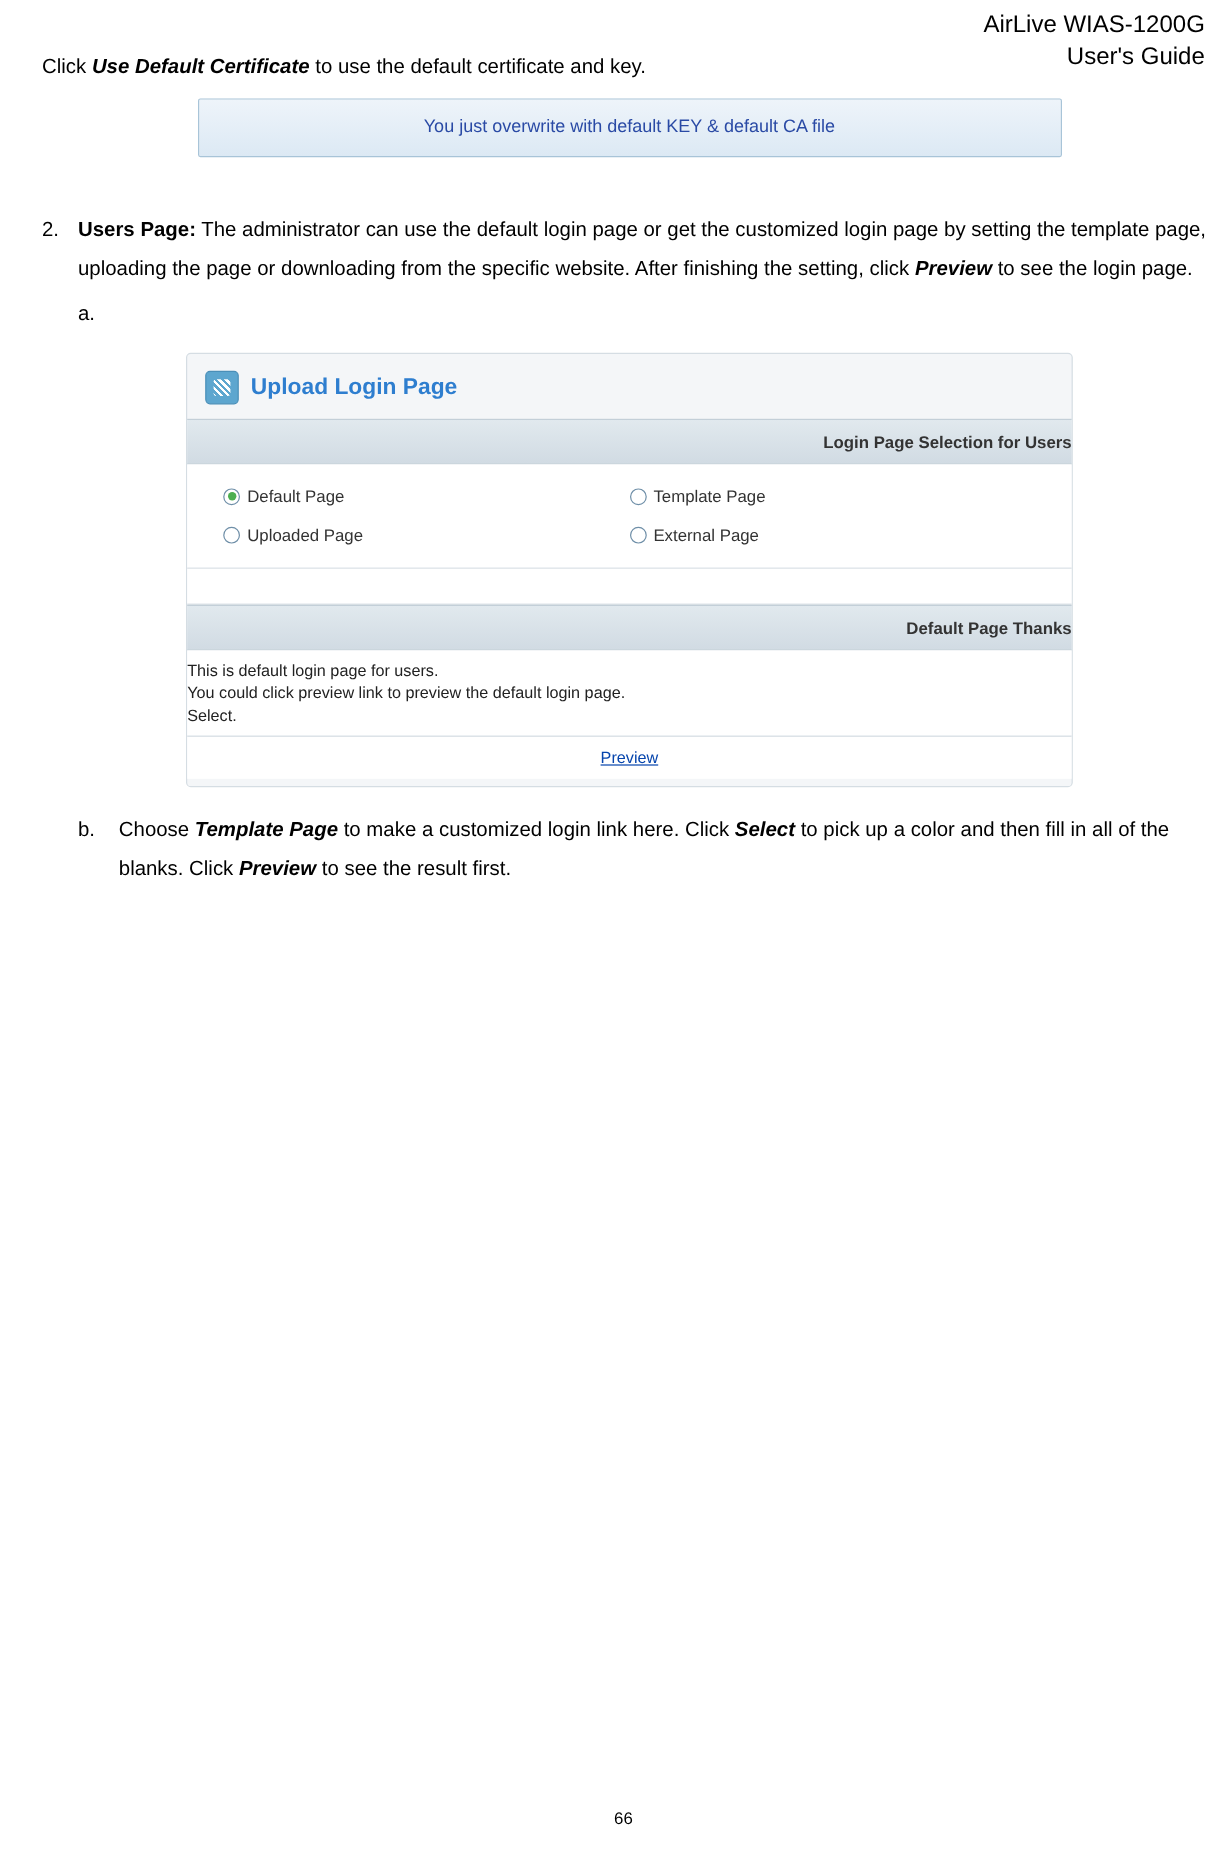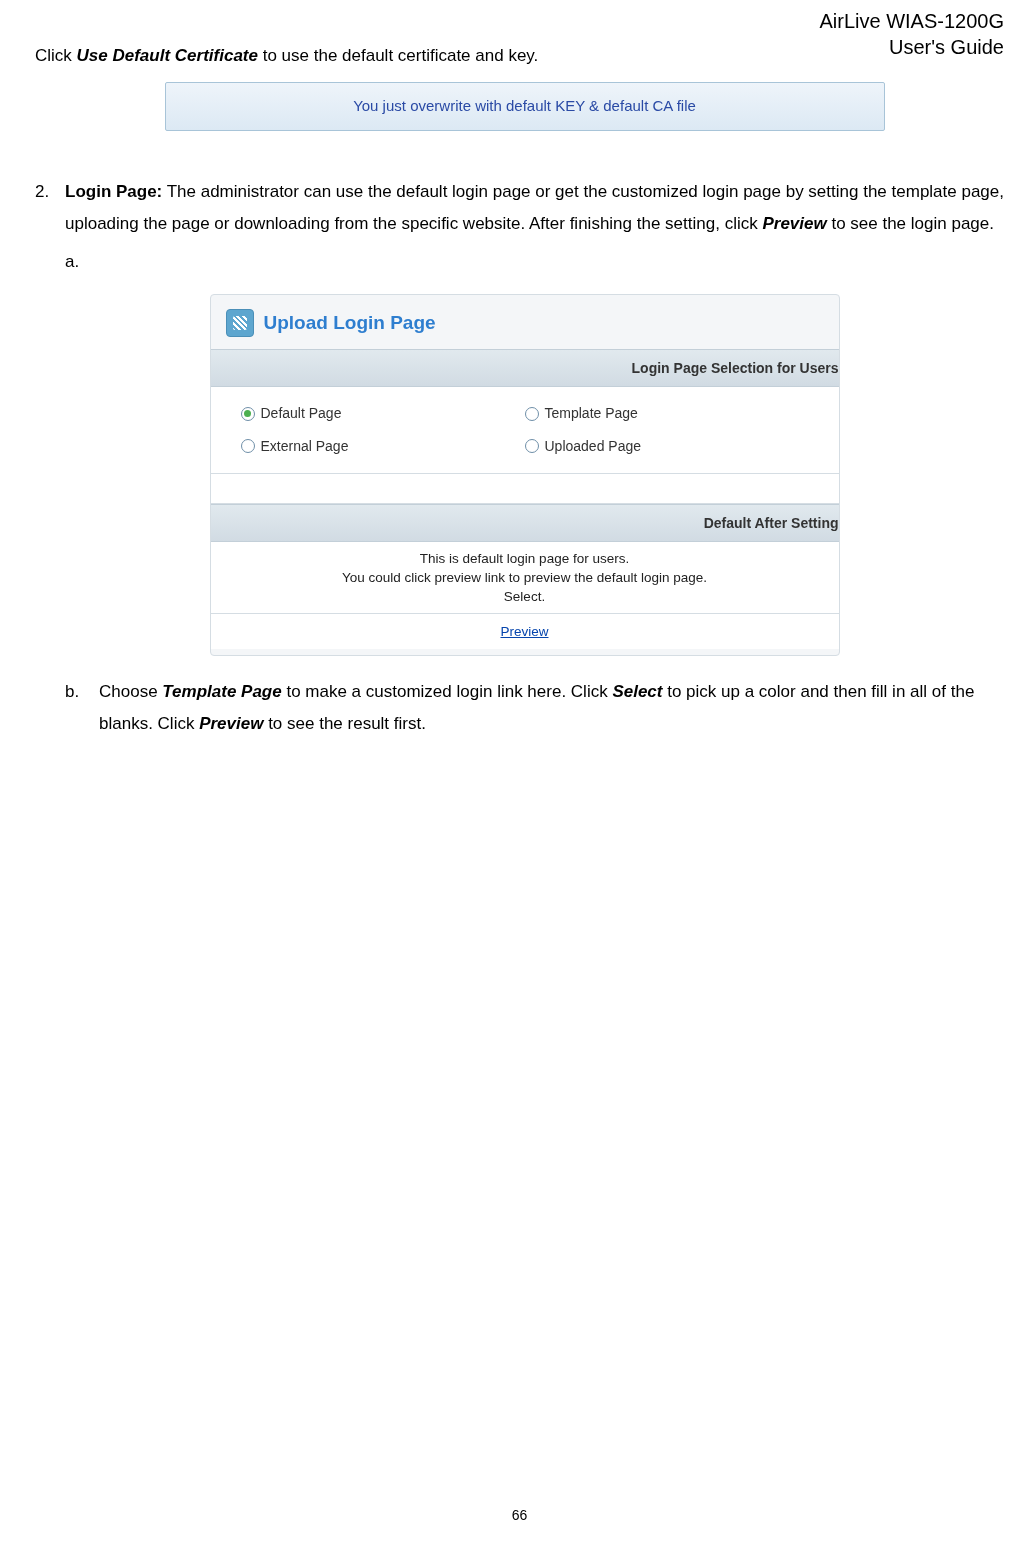--- a/index.html
+++ b/index.html
@@ -34,21 +34,21 @@
       color: #2a4aa5;
       font-size: 15px;
       border-radius: 2px;
     }
     .list-2 { display: flex; gap: 12px; margin-bottom: 6px; }
     .list-2 .num { min-width: 18px; }
     .list-2 .txt { flex: 1; }
     .list-a { display: flex; gap: 12px; margin-left: 30px; margin-bottom: 15px; }
     .list-a .num { min-width: 22px; }
     .upload-panel {
-      width: 630px;
+      width: 739px;
       margin: 0 auto 20px auto;
       background: #f4f6f8;
       border: 1px solid #d5dde3;
       border-radius: 4px;
       padding: 10px 0 6px 0;
     }
     .upload-title {
       display: flex;
       align-items: center;
       gap: 10px;
@@ -114,21 +114,20 @@
       border-radius: 50%;
       background: #4caf50;
     }
     .spacer-white {
       background: #fff;
       height: 30px;
       border-bottom: 1px solid #d5dde3;
     }
     .default-setting {
       background: #fff;
-      text-align: center;
       font-size: 13.5px;
       color: #222;
       padding: 8px 0 6px 0;
       line-height: 1.4;
     }
     .preview-link {
       color: #0645ad;
       text-decoration: underline;
       font-size: 13.5px;
     }
@@ -161,21 +160,21 @@
     <span>Click </span><span class="bolditalic">Use Default Certificate</span><span> to use the default certificate and key.</span>
   </p>
 
   <div class="overwrite-box">
     <span>You just overwrite with default KEY &amp; default CA file</span>
   </div>
 
   <div class="list-2">
     <div class="num">2.</div>
     <div class="txt">
-      <span class="bolditalic" style="font-style:normal;">Login Page:</span><span> The administrator can use the default login page or get the customized login page by setting the template page, uploading the page or downloading from the specific website. After finishing the setting, click </span><span class="bolditalic">Preview</span><span> to see the login page.</span>
+      <span class="bolditalic" style="font-style:normal;">Users Page:</span><span> The administrator can use the default login page or get the customized login page by setting the template page, uploading the page or downloading from the specific website. After finishing the setting, click </span><span class="bolditalic">Preview</span><span> to see the login page.</span>
     </div>
   </div>
 
   <div class="list-a">
     <div class="num">a.</div>
   </div>
 
   <div class="upload-panel">
     <div class="upload-title">
       <div class="upload-icon"></div>
@@ -189,30 +188,30 @@
           <span>Default Page</span>
         </div>
         <div class="radio-cell">
           <div class="radio"></div>
           <span>Template Page</span>
         </div>
       </div>
       <div class="radio-row">
         <div class="radio-cell">
           <div class="radio"></div>
+          <span>Uploaded Page</span>
+        </div>
+        <div class="radio-cell">
+          <div class="radio"></div>
           <span>External Page</span>
         </div>
-        <div class="radio-cell">
-          <div class="radio"></div>
-          <span>Uploaded Page</span>
-        </div>
       </div>
     </div>
     <div class="spacer-white"></div>
-    <div class="panel-section-header">Default After Setting</div>
+    <div class="panel-section-header">Default Page Thanks</div>
     <div class="default-setting">
       <div>This is default login page for users.</div>
       <div>You could click preview link to preview the default login page.</div>
       <div>Select.</div>
     </div>
     <div class="preview-row">
       <a class="preview-link" href="#">Preview</a>
     </div>
   </div>
 

